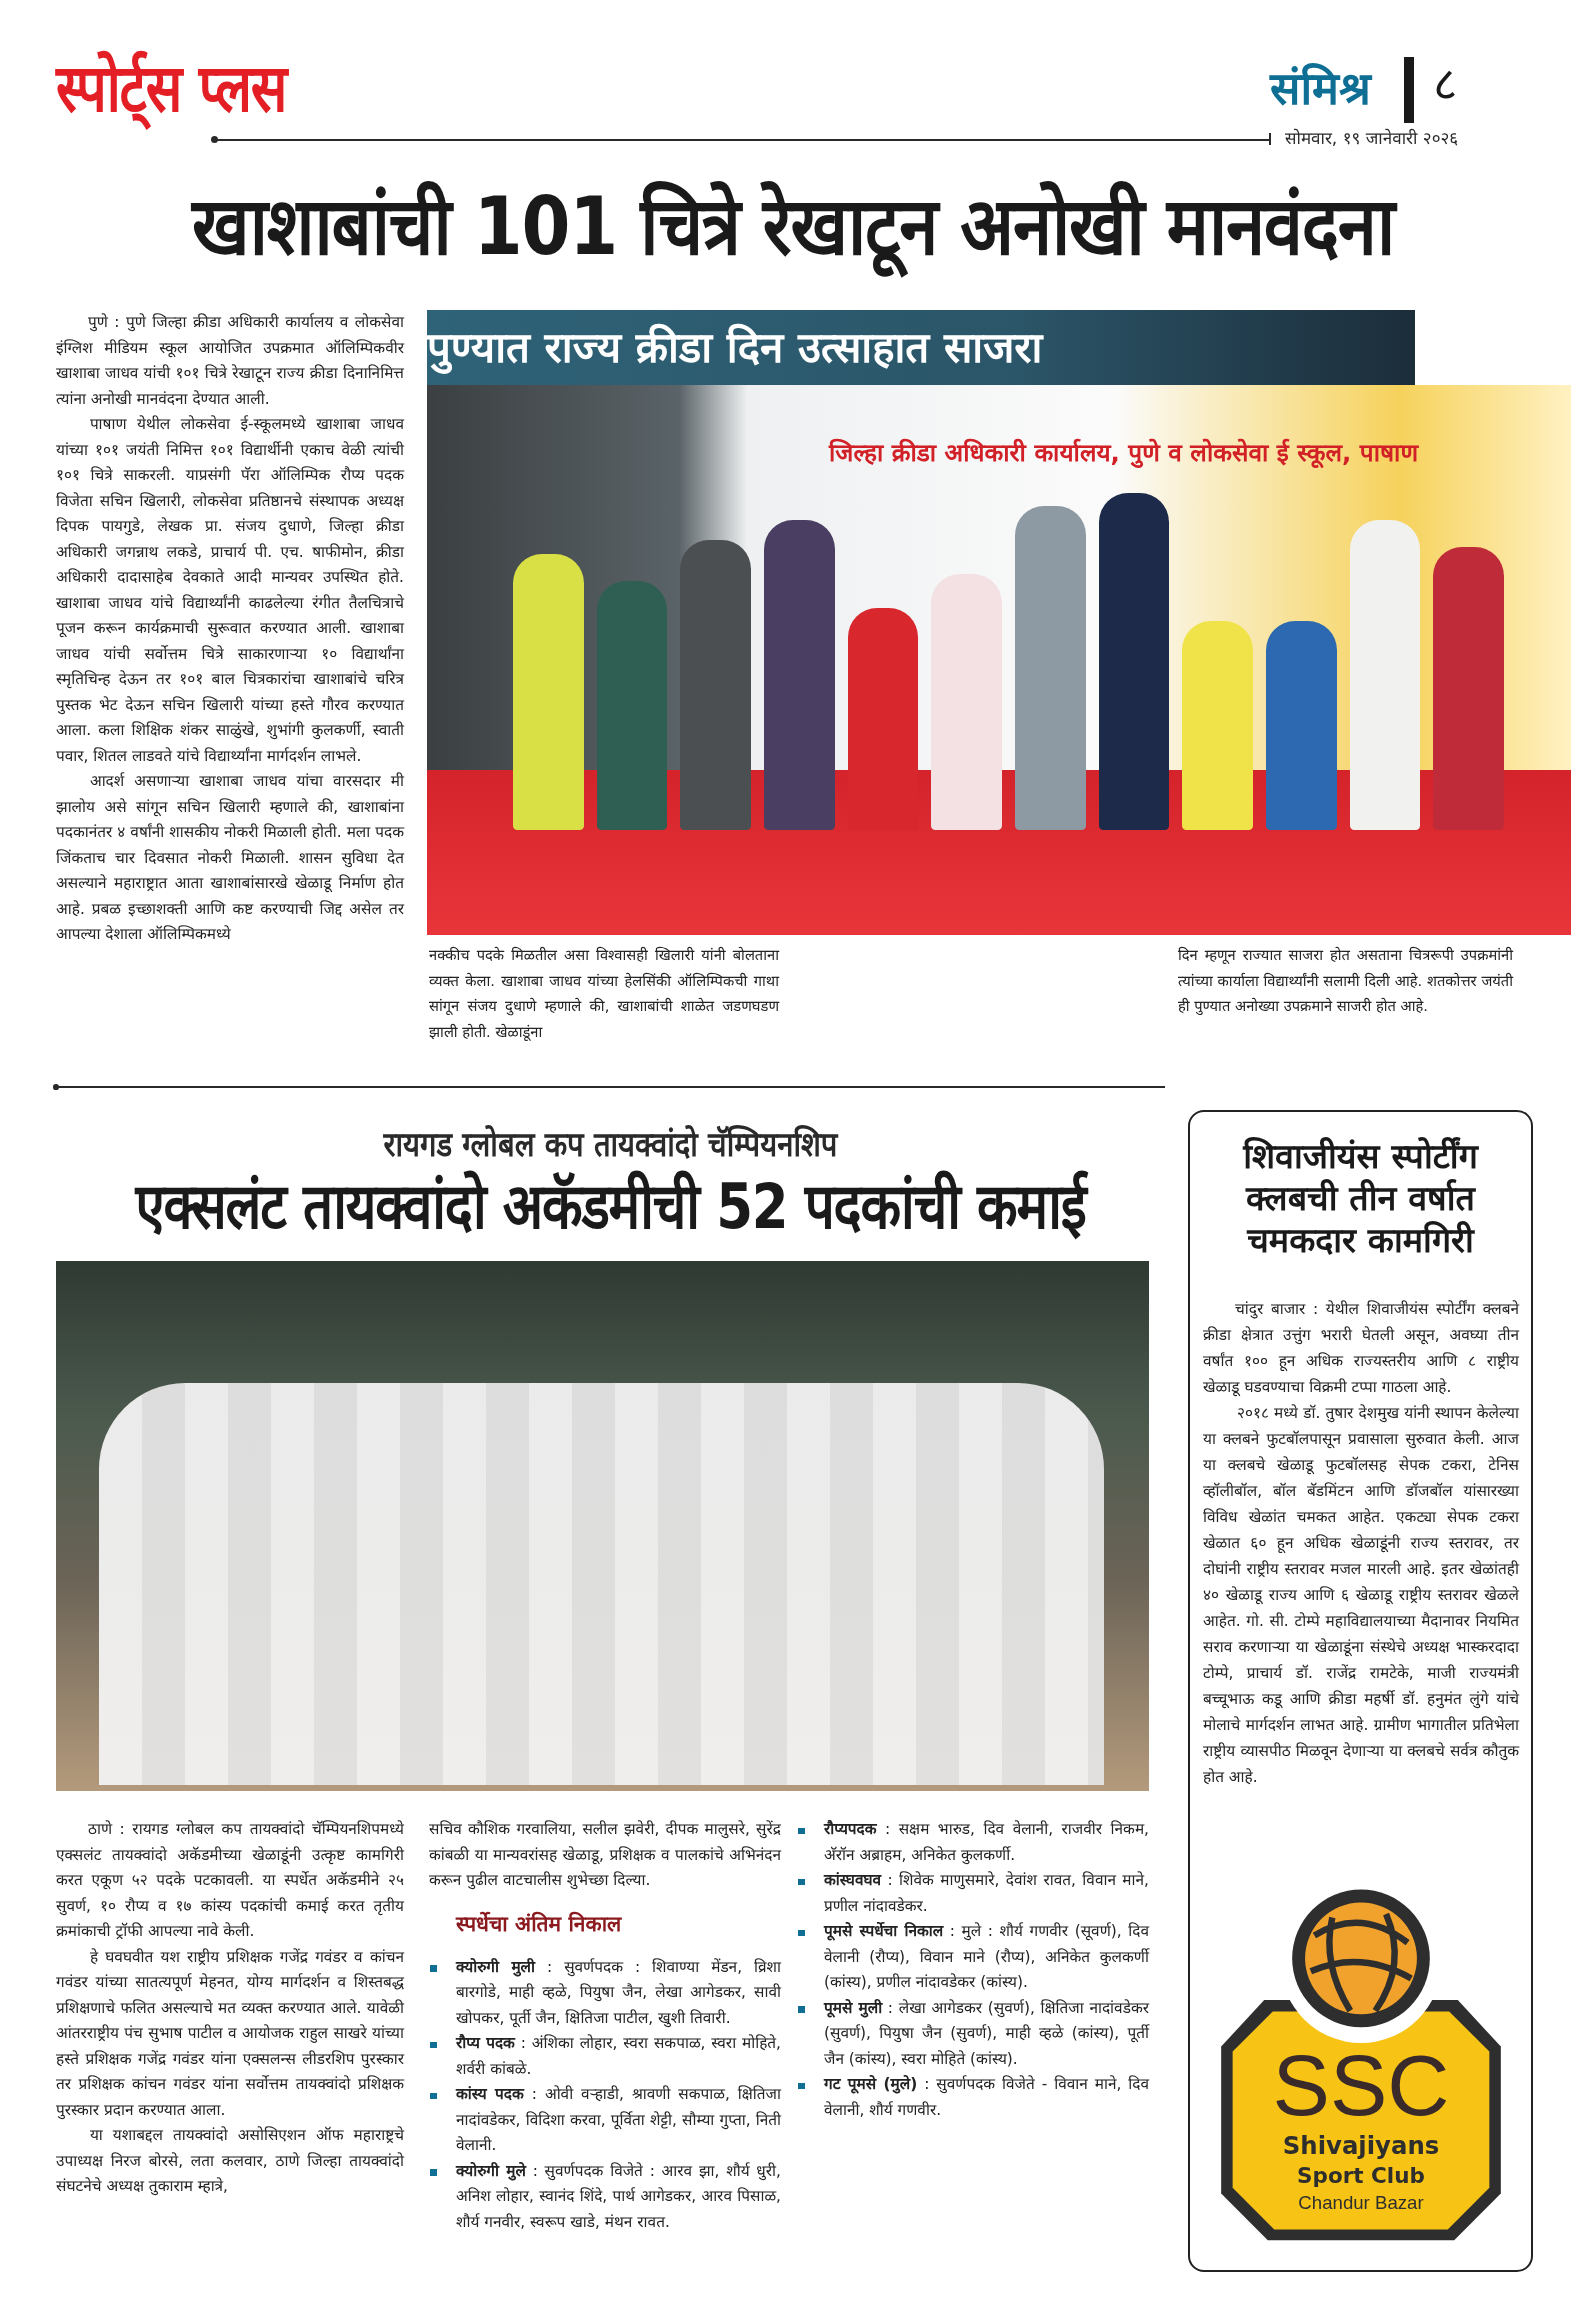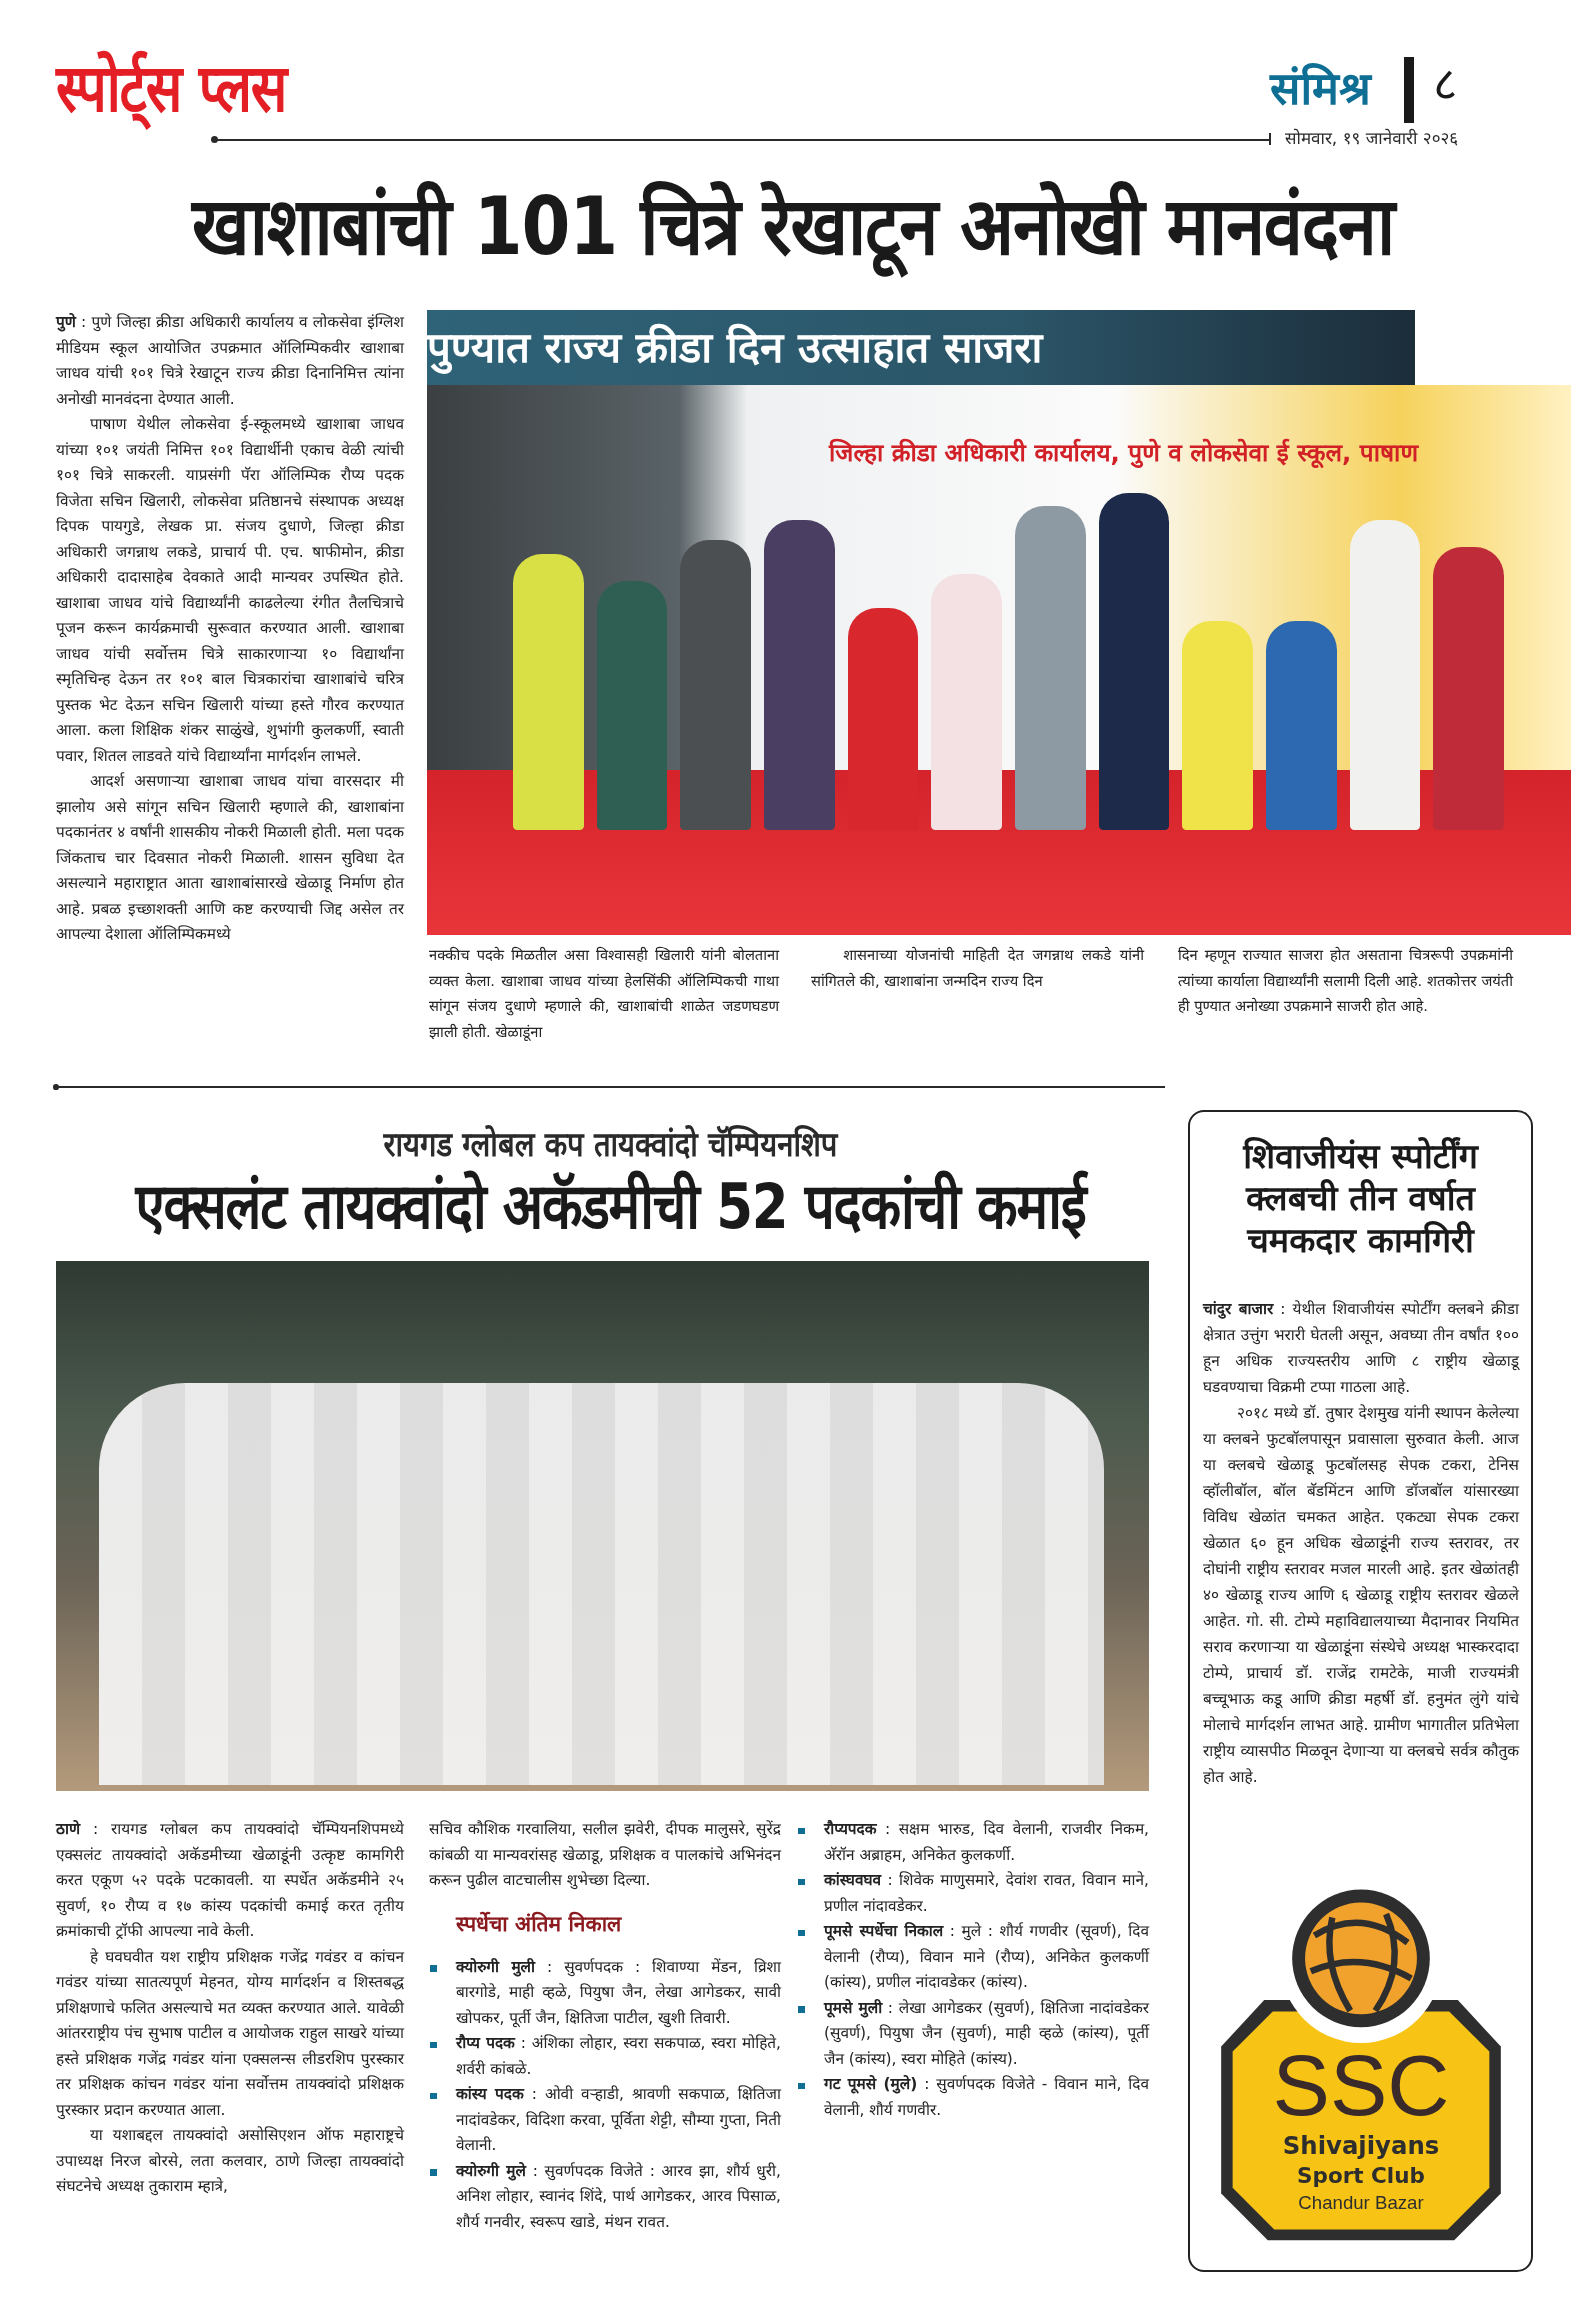--- a/index.html
+++ b/index.html
@@ -13,21 +13,21 @@
   .section-name { position: absolute; left: 1270px; top: 66px; font-weight: bold; font-size: 45px; color: #0e6e94; line-height: 1; }
   .section-bar { position: absolute; left: 1404px; top: 57px; width: 10px; height: 66px; background: #1a1a1a; }
   .page-number { position: absolute; left: 1433px; top: 60px; font-size: 47px; color: #1a1a1a; line-height: 1; }
   .issue-date { position: absolute; left: 1285px; top: 126px; font-size: 17px; color: #2a2a2a; }
 
   .headline-1 { position: absolute; left: 50px; top: 183px; width: 1486px; text-align: center; font-weight: bold; font-size: 80px; color: #1a1a1a; line-height: 1.1; transform: scaleX(0.88); transform-origin: center top; letter-spacing: -1.4px; }
 
   .col-text { position: absolute; font-size: 15.4px; line-height: 25.5px; text-align: justify; color: #232323; }
   .col-text p { text-indent: 0; }
   .col-text p.indent { text-indent: 2.2em; }
-  .dateline { font-weight: bold; }
+  .dateline { font-weight: normal; margin-left: 32px; }
 
   .photo-banner { position: absolute; left: 427px; top: 310px; width: 988px; height: 75px; background: linear-gradient(90deg, #2f6378 0%, #2b5568 60%, #1c2d3a 100%); color: #fff; font-weight: bold; font-size: 42px; text-align: left; line-height: 75px; }
   .photo-1 { position: absolute; left: 427px; top: 385px; width: 1144px; height: 550px; background:
     linear-gradient(180deg, rgba(255,255,255,0) 70%, #d5232b 70%, #e8353a 100%),
     linear-gradient(90deg, #3b3f41 0%, #5a6368 22%, #eef0f1 28%, #fbfbfb 60%, #f6d25c 85%, #fff1c2 100%); overflow: hidden; }
   .photo-1 .banner-text { position: absolute; left: 402px; top: 50px; font-weight: bold; font-size: 24.4px; color: #d22027; white-space: nowrap; }
   .photo-1 .people { position: absolute; left: 86px; top: 108px; width: 991px; height: 337px; display: flex; gap: 13px; align-items: flex-end; }
   .photo-1 .person { flex: 1; border-radius: 29px 29px 4.3px 4.3px; }
 
   .divider-h { position: absolute; left: 56px; top: 1086px; width: 1109px; height: 2.2px; background: #2a2a2a; }
@@ -82,21 +82,20 @@
     <div class="person" style="background:#1d2a4a;height:100%;"></div>
     <div class="person" style="background:#f0e34a;height:62%;"></div>
     <div class="person" style="background:#2c69b0;height:62%;"></div>
     <div class="person" style="background:#f1f1ef;height:92%;"></div>
     <div class="person" style="background:#c02b3a;height:84%;"></div>
   </div>
 </div>
 
 <div class="col-text" style="left:429px; top:942px; width:350px; font-size:14.7px;">नक्कीच पदके मिळतील असा विश्वासही खिलारी यांनी बोलताना व्यक्त केला. खाशाबा जाधव यांच्या हेलसिंकी ऑलिम्पिकची गाथा सांगून संजय दुधाणे म्हणाले की, खाशाबांची शाळेत जडणघडण झाली होती. खेळाडूंना</div>
 <div class="col-text" style="left:811px; top:942px; width:333px; font-size:14.7px;">
-  <p class="indent">शासनाच्या योजनांची माहिती देत जगन्नाथ लकडे यांनी सांगितले की, खाशाबांना जन्मदिन राज्य दिन</p>
 </div>
 <div class="col-text" style="left:1178px; top:942px; width:335px; font-size:14.7px;">दिन म्हणून राज्यात साजरा होत असताना चित्ररूपी उपक्रमांनी त्यांच्या कार्याला विद्यार्थ्यांनी सलामी दिली आहे. शतकोत्तर जयंती ही पुण्यात अनोख्या उपक्रमाने साजरी होत आहे.</div>
 
 <div class="divider-h"></div>
 
 <div class="kicker-2">रायगड ग्लोबल कप तायक्वांदो चॅम्पियनशिप</div>
 <h2 class="headline-2">एक्सलंट तायक्वांदो अकॅडमीची 52 पदकांची कमाई</h2>
 <div class="photo-2">
   <div class="group"></div>
 </div>

